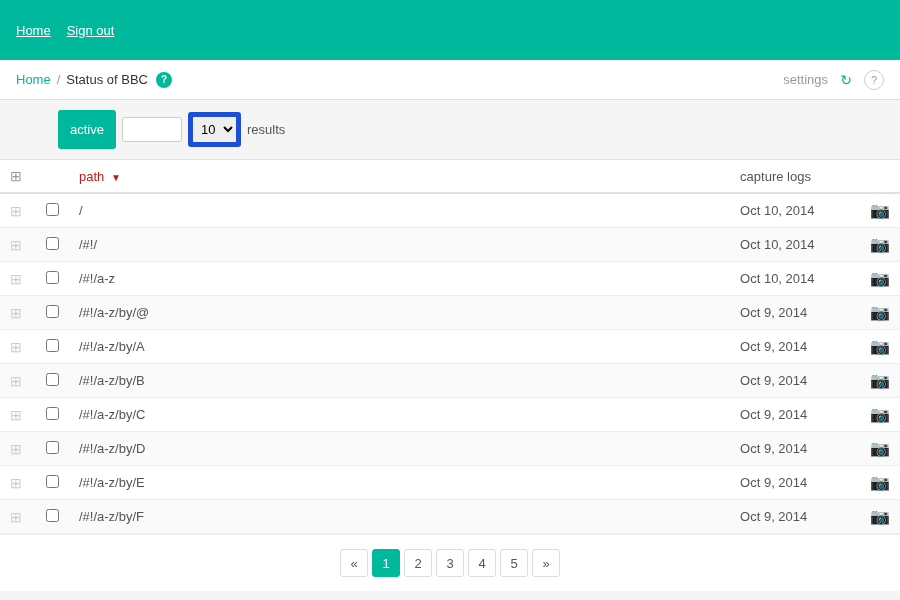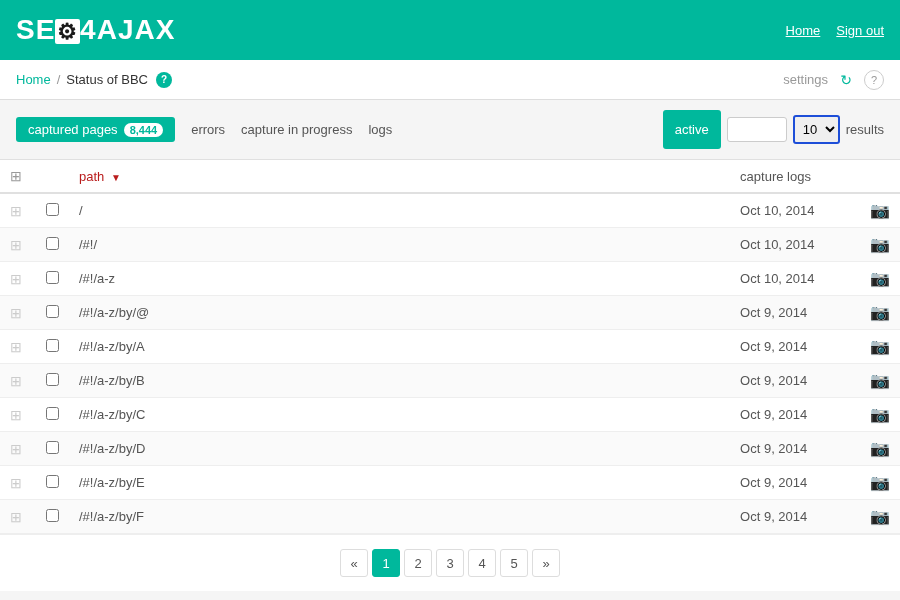--- a/index.html
+++ b/index.html
@@ -89,21 +89,21 @@
     .tabs-right { display: flex; align-items: center; gap: 6px; }
     .btn-active {
       background: #00b89c; color: #fff; border: none;
       padding: 12px 12px; border-radius: 3px; cursor: pointer; font-size: 13px; margin-left: 42px;
     }
     .filter-input {
       border: 1px solid #ccc; padding: 4px 8px; border-radius: 3px;
       width: 60px; font-size: 13px;
     }
     .results-select {
-      border: 2px solid #1d4ed8; padding: 4px 4px; border-radius: 3px;
+      border: 5px solid #1d4ed8; padding: 4px 4px; border-radius: 3px;
       font-size: 13px; cursor: pointer;
     }
     .results-label { font-size: 13px; color: #555; text-align: center; }
 
     
     .table-container { background: #fff; margin: 0; padding: 0; }
     table { width: 100%; border-collapse: collapse; }
     thead tr { border-bottom: 2px solid #e0e0e0; }
     thead th { padding: 8px 10px; text-align: left; font-size: 13px; color: #555; font-weight: normal; background: #fff; }
     thead th.sortable { cursor: pointer; color: #b91c1c; }
@@ -132,23 +132,20 @@
       background: #fff; color: #555; font-size: 13px; cursor: pointer; padding: 0 8px;
     }
     .page-btn.active { background: #00b89c; color: #fff; border-color: #00b89c; }
 
     .select-all-icon { color: #999; font-size: 14px; cursor: pointer; }
   </style>
 </head>
 <body>
 
 <div class="header">
-  <div class="logo">
-    <span style="color:#fff;">SE</span><span style="color:#1a1a1a; background:#fff; padding:0 2px; border-radius:2px; font-size:22px;">⚙</span><span style="color:#fff;">4AJAX</span>
-  </div>
   <div class="header-nav">
     <a>Home</a>
     <a>Sign out</a>
   </div>
 </div>
 
 <div class="breadcrumb-bar">
   <div class="breadcrumb">
     <a>Home</a>
     <span class="sep">/</span>
@@ -156,29 +153,20 @@
     <span class="help-icon">?</span>
   </div>
   <div class="breadcrumb-actions">
     <a class="settings-link">settings</a>
     <span class="refresh-icon">↻</span>
     <span class="question-icon">?</span>
   </div>
 </div>
 
 <div class="tabs-bar">
-  <div class="tabs-left">
-    <div class="tab-active">
-      <span>captured pages</span>
-      <span class="badge">8,444</span>
-    </div>
-    <a class="tab-link">errors</a>
-    <a class="tab-link">capture in progress</a>
-    <a class="tab-link">logs</a>
-  </div>
   <div class="tabs-right">
     <button class="btn-active">active</button>
     <input class="filter-input" type="text" value="" style="">
     <select class="results-select">
       <option>10</option>
       <option>25</option>
       <option>50</option>
     </select>
     <span class="results-label">results</span>
   </div>

